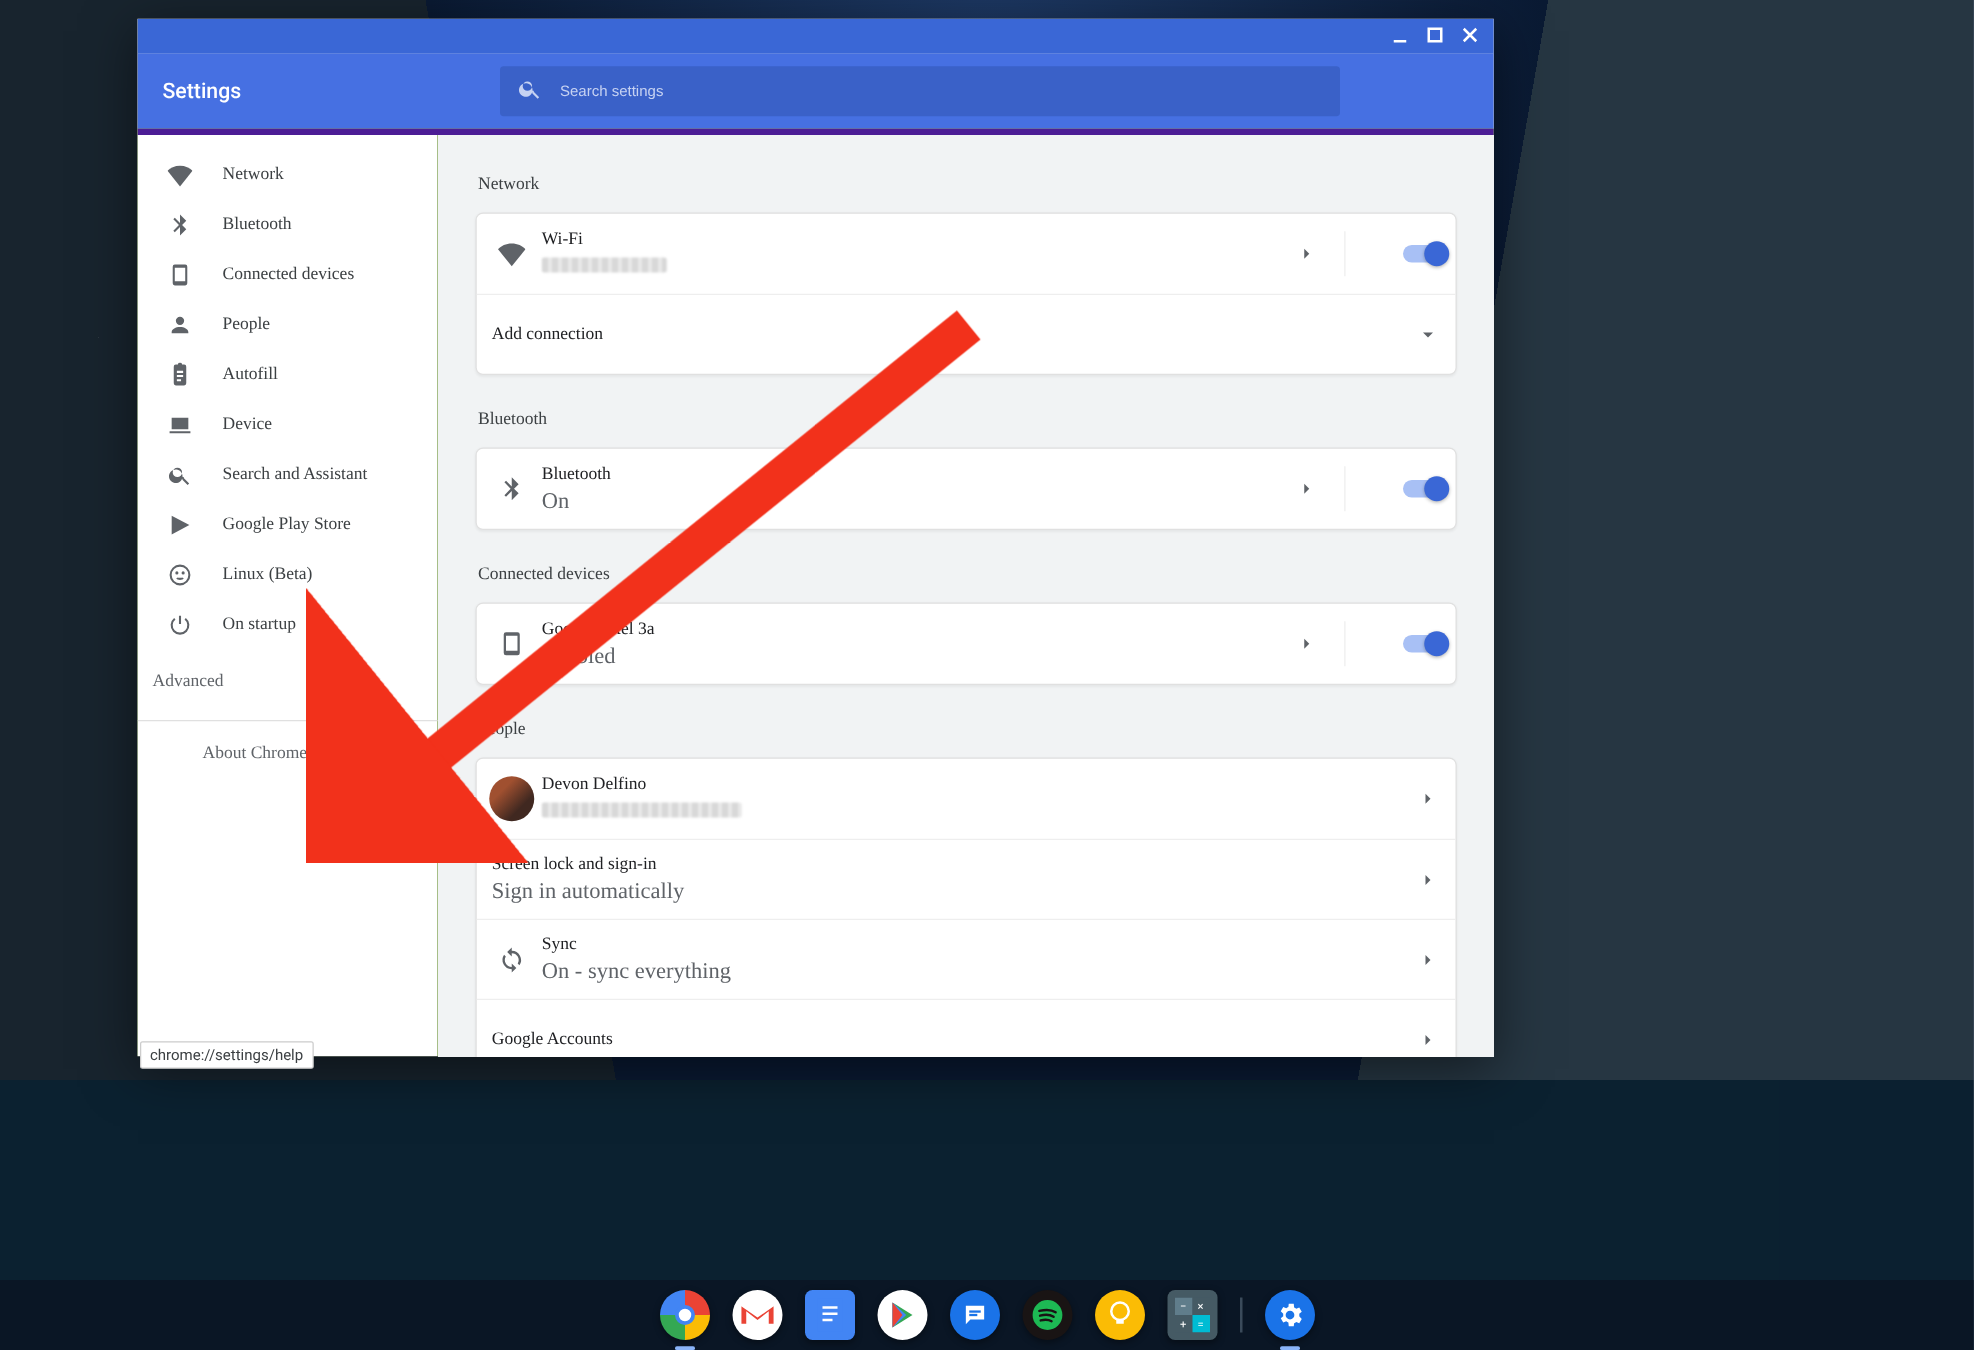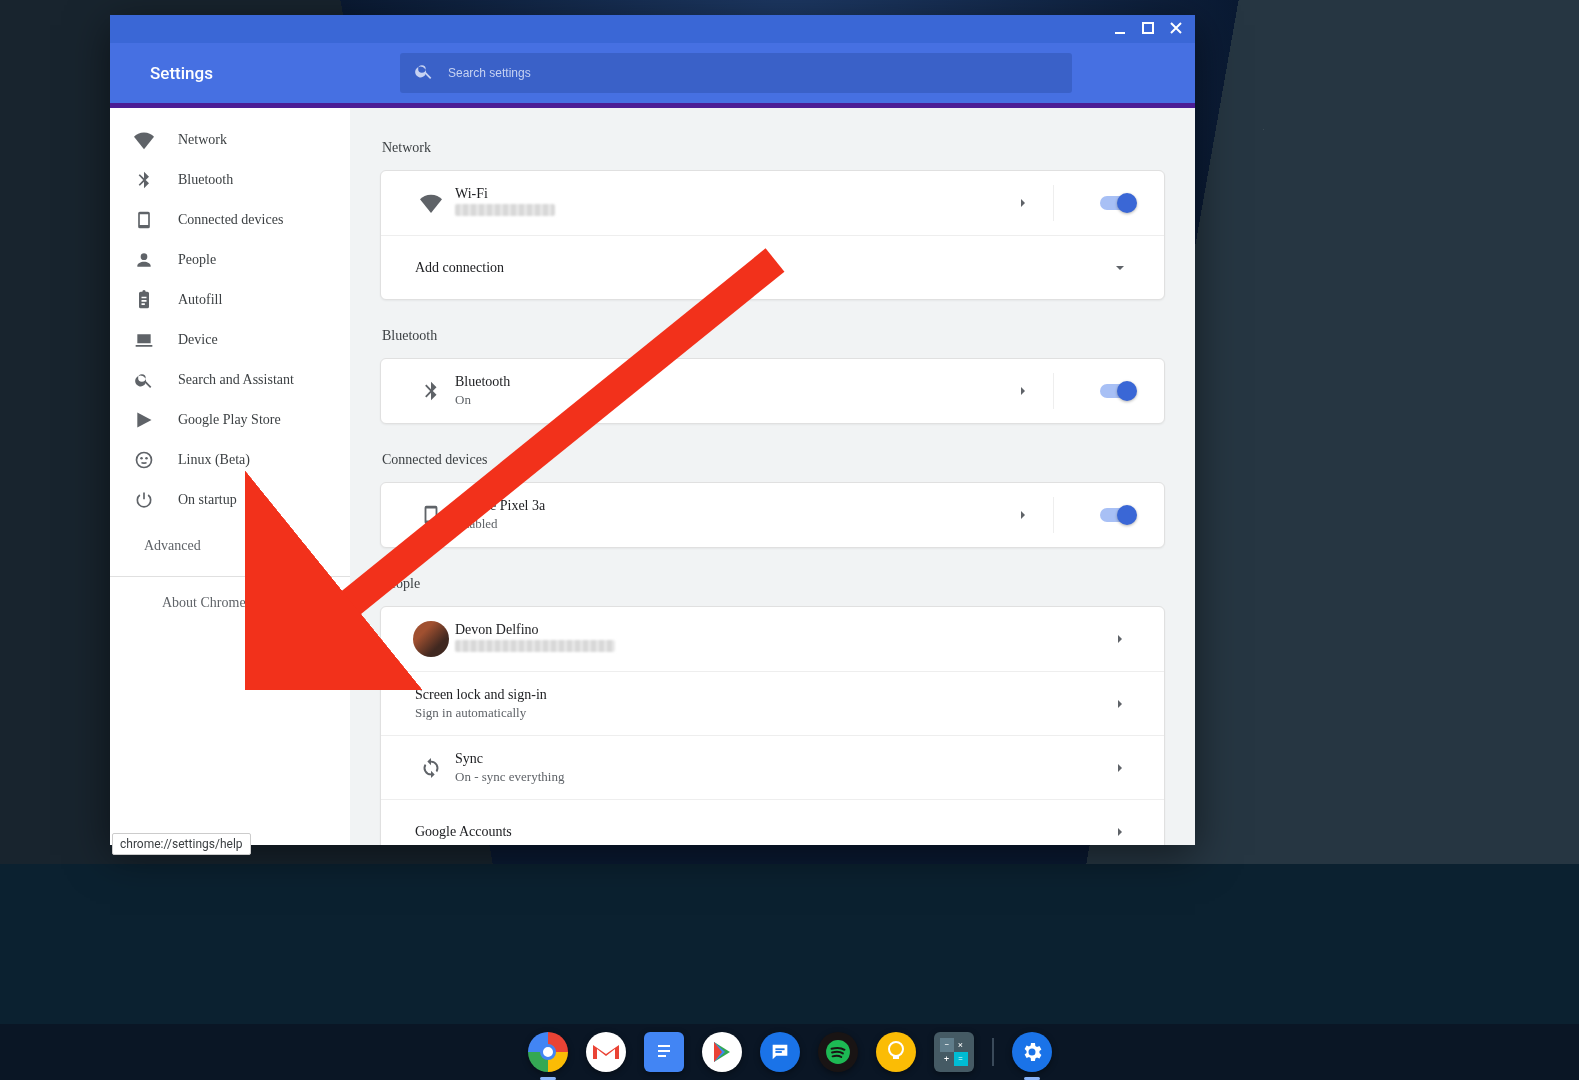--- a/index.html
+++ b/index.html
@@ -43,63 +43,63 @@
   .titlebar {
     height:28px; background:#3a67d6;
     display:flex; justify-content:flex-end; align-items:center; gap:14px; padding:0 12px;
     color:#fff;
   }
   .titlebar svg { width:14px; height:14px; stroke:#fff; fill:none; stroke-width:2; }
   .topbar {
     height:60px; background:#4670e2;
     display:flex; align-items:center;
   }
-  .topbar-title { color:#fff; font-size:17px; font-weight:500; padding-left:40px; width:290px; }
+  .topbar-title { color:#fff; font-size:17px; font-weight:500; padding-left:20px; width:290px; }
   .search {
     flex:0 0 672px; height:40px; background:#3a61c8; border-radius:3px;
     display:flex; align-items:center; padding:0 14px; gap:14px;
   }
   .search svg { width:20px; height:20px; fill:#c6d2f2; }
   .search input {
     flex:1; background:transparent; border:0; outline:0; color:#fff; font-size:12px;
   }
   .search input::placeholder { color:#c6d2f2; }
   .body { flex:1; display:flex; overflow:hidden; background:#4d7c0f; border-top:5px solid #4c1d95;font-family:Liberation Serif, serif;}
   .sidebar {
     width:240px; flex:0 0 240px; border-right:0; background:#fff;
     display:flex; flex-direction:column; padding-top:12px;
   }
   .nav-item {
     display:flex; align-items:center; height:40px; padding-left:24px; gap:24px;
     color:#3c4043; font-size:14px; cursor:pointer;
   }
   .nav-item .ic { width:20px; height:20px; display:flex; align-items:center; justify-content:center; color:#5f6368;}
   .nav-item .ic svg { width:20px; height:20px; fill:#5f6368; }
-  .advanced { padding:18px 34px; color:#5f6368; font-size:14px; cursor:pointer;}
+  .advanced { padding:18px 12px; color:#5f6368; font-size:14px; cursor:pointer;}
   .divider { height:1px; background:#e0e0e0; margin:4px 0;}
   .ext-row { display:flex; align-items:center; justify-content:space-between; padding:14px 24px; color:#5f6368; font-size:14px; cursor:pointer;}
   .ext-row svg { width:18px; height:18px; fill:#5f6368;}
   .about-row { padding:14px 24px; color:#5f6368; font-size:14px; cursor:pointer;margin-left:28px;}
   .content { flex:1; overflow-y:auto; background:#f1f3f4; padding:24px 30px;}
   .section-title { font-size:14px; color:#3c4043; font-weight:500; margin:8px 0 14px 2px;}
   .card {
     background:#fff; border:1px solid #e0e0e0; border-radius:6px;
     box-shadow:0 1px 2px rgba(0,0,0,.05);
     margin-bottom:28px;
   }
   .row {
-    display:flex; align-items:center; min-height:64px; padding:12px 30px;
+    display:flex; align-items:center; min-height:64px; padding:12px 8px;
     border-top:1px solid #eee;
   }
   .row:first-child { border-top:0;}
   .row .ric { width:40px; display:flex; align-items:center; justify-content:center; color:#5f6368; flex-shrink:0;}
   .row .ric svg { width:22px; height:22px; fill:#5f6368;}
   .row .txt { flex:1; margin-left:4px;}
   .row .txt .t1 { font-size:14px; color:#202124;}
-  .row .txt .t2 { font-size:13px; color:#5f6368; margin-top:2px;}
+  .row .txt .t2 { font-size:18px; color:#5f6368; margin-top:2px;}
   .row .chev { width:28px; display:flex; align-items:center; justify-content:center; color:#5f6368;}
   .row .chev svg { width:10px; height:10px; fill:#5f6368;}
   .toggle {
     width:34px; height:14px; background:#a8c0f5; border-radius:10px; position:relative; margin-left:30px;
   }
   .toggle::after{
     content:""; position:absolute; right:-3px; top:-3px; width:20px; height:20px; background:#3a67d6; border-radius:50%;
     box-shadow:0 1px 3px rgba(0,0,0,.3);
   }
   .vsep { width:1px; height:36px; background:#eee; margin:0 16px;}

